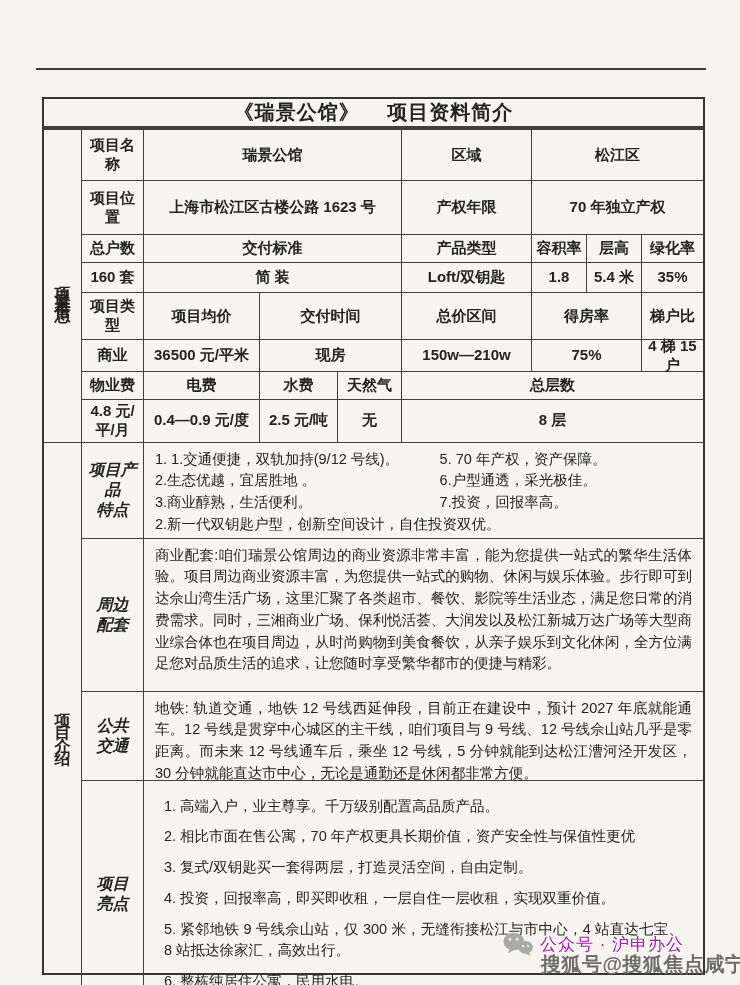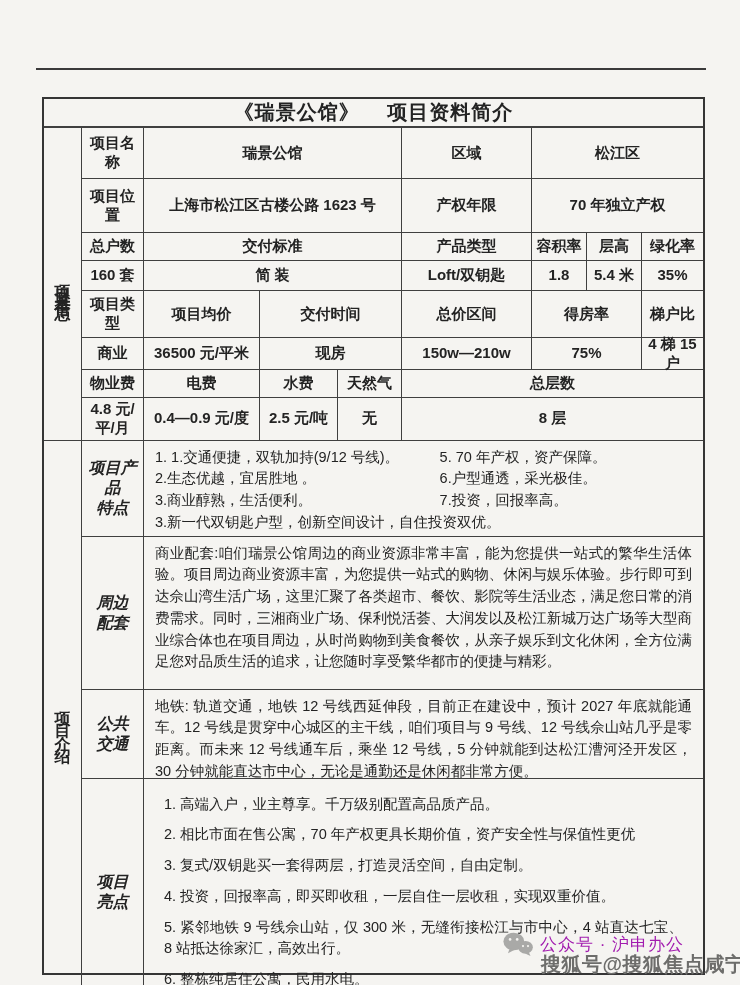--- a/index.html
+++ b/index.html
@@ -1,21 +1,21 @@
 <!DOCTYPE html>
 <html><head>
 <meta charset="utf-8">
 <style>
   * { margin:0; padding:0; box-sizing:border-box; }
   html,body { width:740px; height:985px; }
   body { font-family:"Liberation Sans","DejaVu Sans",sans-serif; }
   .page { position:relative; width:740px; height:985px; background:#f5f4f1; color:#232323; overflow:hidden; }
   .top-rule { position:absolute; left:36px; top:68px; width:670px; height:2px; background:#3a3a3a; }
   .doc { position:absolute; left:42px; top:97px; width:663px; height:878px; border:2px solid #353535; display:flex; flex-direction:column; background:transparent; }
-  .title-row { height:36px; border-bottom:2px solid #404040; display:flex; align-items:center; justify-content:center; font-size:20px; font-weight:bold; letter-spacing:1px; white-space:pre; }
+  .title-row { height:36px; border-bottom:4px solid #404040; display:flex; align-items:center; justify-content:center; font-size:20px; font-weight:bold; letter-spacing:1px; white-space:pre; }
   .s1 { display:grid; grid-template-columns:38px 62px 116px 78px 64px 130px 55px 55px 1fr; grid-template-rows:51px 54px 28px 30px 47px 32px 28px 1fr; height:338px; }
   .s2 { display:grid; grid-template-columns:38px 62px 1fr; grid-template-rows:96px 153px 89px 1fr; flex:1; }
   .cell { border-right:1.5px solid #3f3f3f; border-bottom:1.5px solid #3f3f3f; display:flex; align-items:center; justify-content:center; text-align:center; font-size:15px; font-weight:bold; padding:2px 2px; line-height:1.25; }
   .lc { border-right:none; }
   .nb { border-bottom:none; }
   .sp2 { grid-column:span 2; }
   .sp3 { grid-column:span 3; }
   .sp4 { grid-column:span 4; }
   .vlab { grid-row:1/-1; writing-mode:vertical-rl; text-orientation:upright; font-size:16px; font-weight:bold; letter-spacing:4px; }
   .vlab2 { letter-spacing:12px; }
@@ -106,21 +106,21 @@
           <span class="feat-right">5. 70 年产权，资产保障。</span>
         </div>
         <div class="feat-pair">
           <span class="feat-left">2.生态优越，宜居胜地 。</span>
           <span class="feat-right">6.户型通透，采光极佳。</span>
         </div>
         <div class="feat-pair">
           <span class="feat-left">3.商业醇熟，生活便利。</span>
           <span class="feat-right">7.投资，回报率高。</span>
         </div>
-        <div>3.新一代双钥匙户型，创新空间设计，自住投资双优。</div>
+        <div>2.新一代双钥匙户型，创新空间设计，自住投资双优。</div>
       </div>
 
       <div class="cell s2lab">周边
 配套</div>
       <div class="cell lc content">
         <div class="para">商业配套:咱们瑞景公馆周边的商业资源非常丰富，能为您提供一站式的繁华生活体验。项目周边商业资源丰富，为您提供一站式的购物、休闲与娱乐体验。步行即可到达佘山湾生活广场，这里汇聚了各类超市、餐饮、影院等生活业态，满足您日常的消费需求。同时，三湘商业广场、保利悦活荟、大润发以及松江新城万达广场等大型商业综合体也在项目周边，从时尚购物到美食餐饮，从亲子娱乐到文化休闲，全方位满足您对品质生活的追求，让您随时享受繁华都市的便捷与精彩。</div>
       </div>
 
       <div class="cell s2lab">公共
 交通</div>

